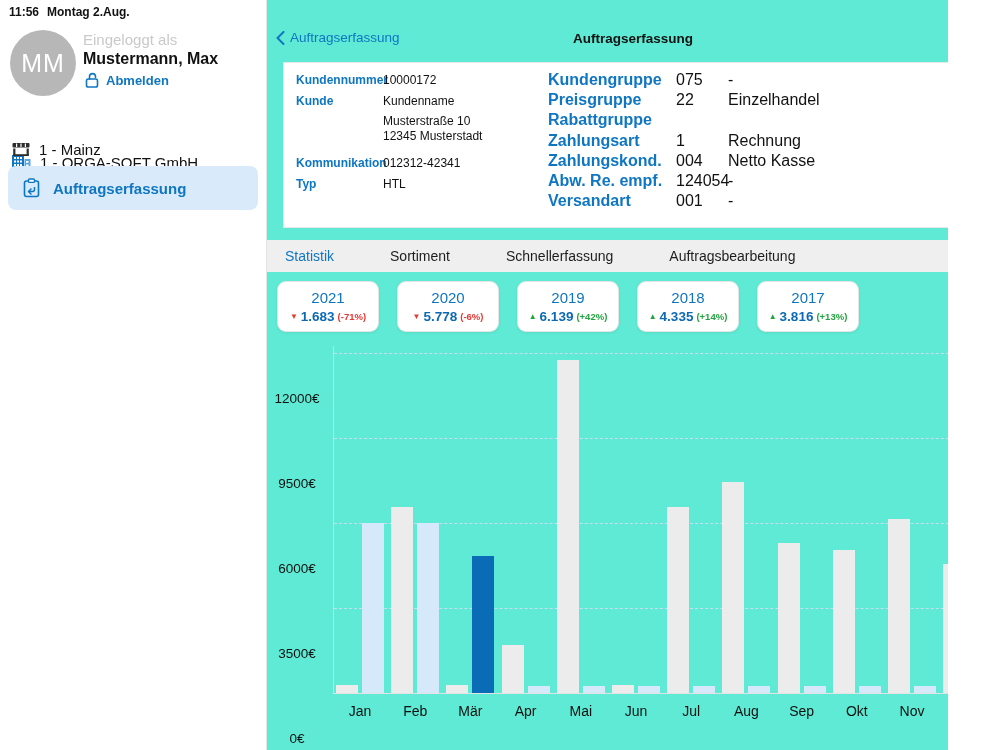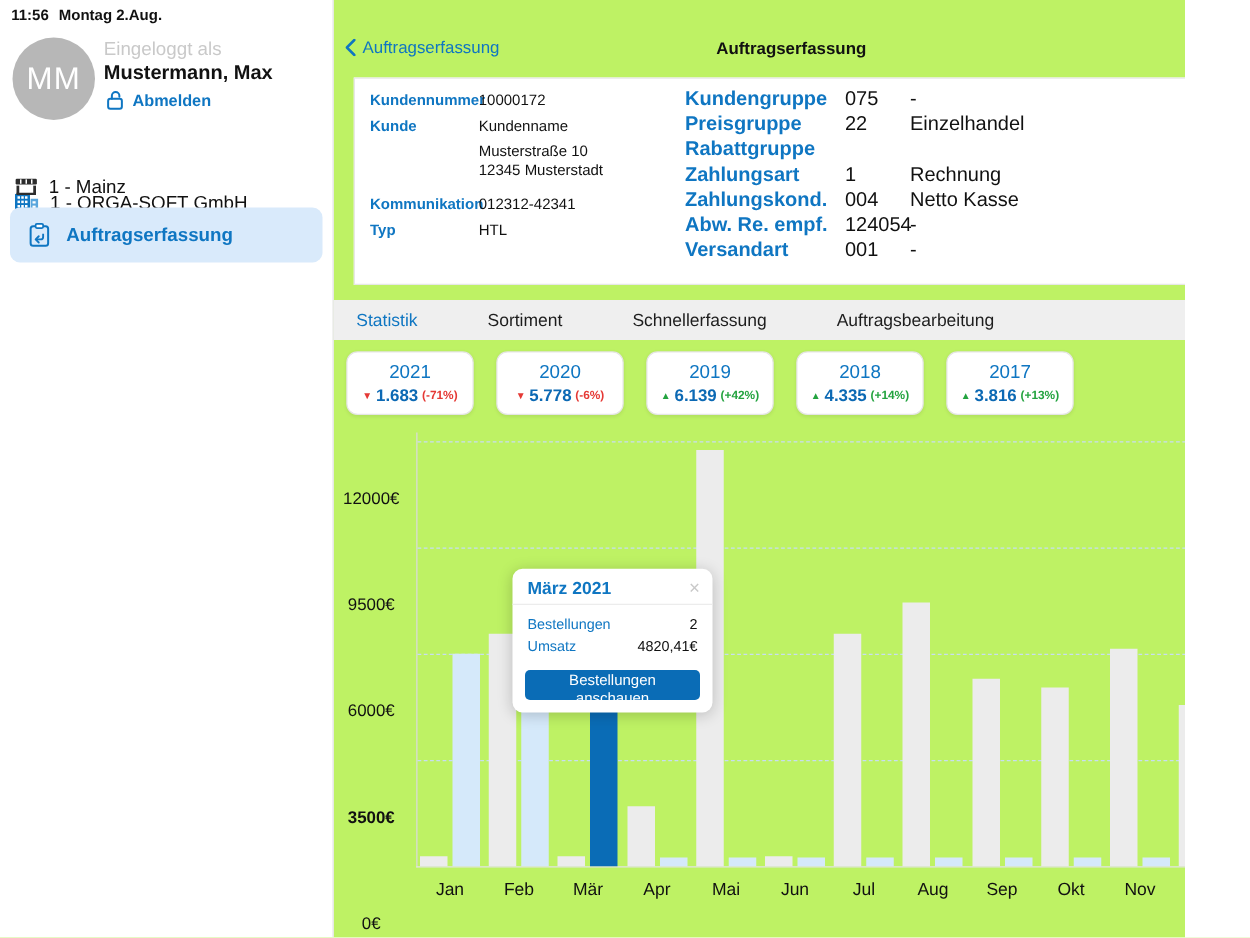--- a/index.html
+++ b/index.html
@@ -1,16 +1,16 @@
 <!DOCTYPE html>
 <html style="--accent: #0f76c2; --valueblue: #0c69b4; --selblue: #0a6cb6; --red: #e53935; --green: #23a33f;"><head>
 <meta charset="utf-8">
 <style>
   html,body{margin:0;padding:0;background:#fff;}
-  #app{position:relative;width:948px;height:750px;background:#bef264;overflow:hidden;
+  #app{position:relative;width:948px;height:750px;background:#5eead4;overflow:hidden;
        font-family:"Liberation Sans","DejaVu Sans",sans-serif;color:#141414;}
   
   .sidebar{position:absolute;left:0;top:0;width:266px;height:750px;background:#fff;border-right:1px solid #e4e4e4;}
   .topbar{position:absolute;left:9px;top:5px;font-size:12px;font-weight:700;color:#111;display:flex;gap:8px;}
   .avatar{position:absolute;left:10px;top:30px;width:66px;height:66px;border-radius:50%;background:#b7b7b7;
           color:#fff;font-size:25px;display:flex;align-items:center;justify-content:center;letter-spacing:1px;}
   .loggedin{position:absolute;left:83px;top:31px;font-size:15px;color:#c9c9c9;}
   .username{position:absolute;left:83px;top:50px;font-size:16px;font-weight:700;color:#111;}
   .logout{position:absolute;left:85px;top:72px;display:flex;align-items:center;gap:7px;
           color:var(--accent);font-size:13px;font-weight:700;cursor:pointer;}
@@ -276,21 +276,21 @@
         </div>
       </div>
     </div>
 
   <div class="chart">
     <div class="vaxis"></div>
     <div class="baseline"></div>
     <div id="gridlayer">
         <div class="ylab" style="top: 345px;">0€</div>
         <div class="gridline" style="top: 268px;"></div>
-        <div class="ylab" style="top: 260px; font-weight: bold;">3500€</div>
+        <div class="ylab" style="top: 260px;">3500€</div>
         <div class="gridline" style="top: 183px;"></div>
         <div class="ylab" style="top: 175px;">6000€</div>
         <div class="gridline" style="top: 98px;"></div>
         <div class="ylab" style="top: 90px;">9500€</div>
         <div class="gridline" style="top: 13px;"></div>
         <div class="ylab" style="top: 5px;">12000€</div>
       </div>
     <div id="barlayer">
         <div class="bar" style="left: 69px; top: 344.5px; height: 8.5px; background: rgb(236, 236, 236);"></div>
         <div class="bar" style="left: 95px; top: 183px; height: 170px; background: rgb(213, 233, 250);"></div>
@@ -325,32 +325,15 @@
         <div class="mlab" style="left: 290.8px;">Mai</div>
         <div class="mlab" style="left: 346px;">Jun</div>
         <div class="mlab" style="left: 401.2px;">Jul</div>
         <div class="mlab" style="left: 456.4px;">Aug</div>
         <div class="mlab" style="left: 511.6px;">Sep</div>
         <div class="mlab" style="left: 566.8px;">Okt</div>
         <div class="mlab" style="left: 622px;">Nov</div>
         <div class="mlab" style="left: 677.2px;">Dez</div>
       </div>
 
-    <div class="tooltip">
-      <div class="tt-head">
-        <span class="tt-title">März 2021</span>
-        <span class="tt-close">×</span>
-      </div>
-      <div class="tt-body">
-          <div class="tt-row">
-            <span class="l">Bestellungen</span>
-            <span class="v">2</span>
-          </div>
-          <div class="tt-row">
-            <span class="l">Umsatz</span>
-            <span class="v">4820,41€</span>
-          </div>
-        </div>
-      <button class="tt-btn">Bestellungen anschauen</button>
-    </div>
   </div>
 
 </div>
 
 </body></html>

